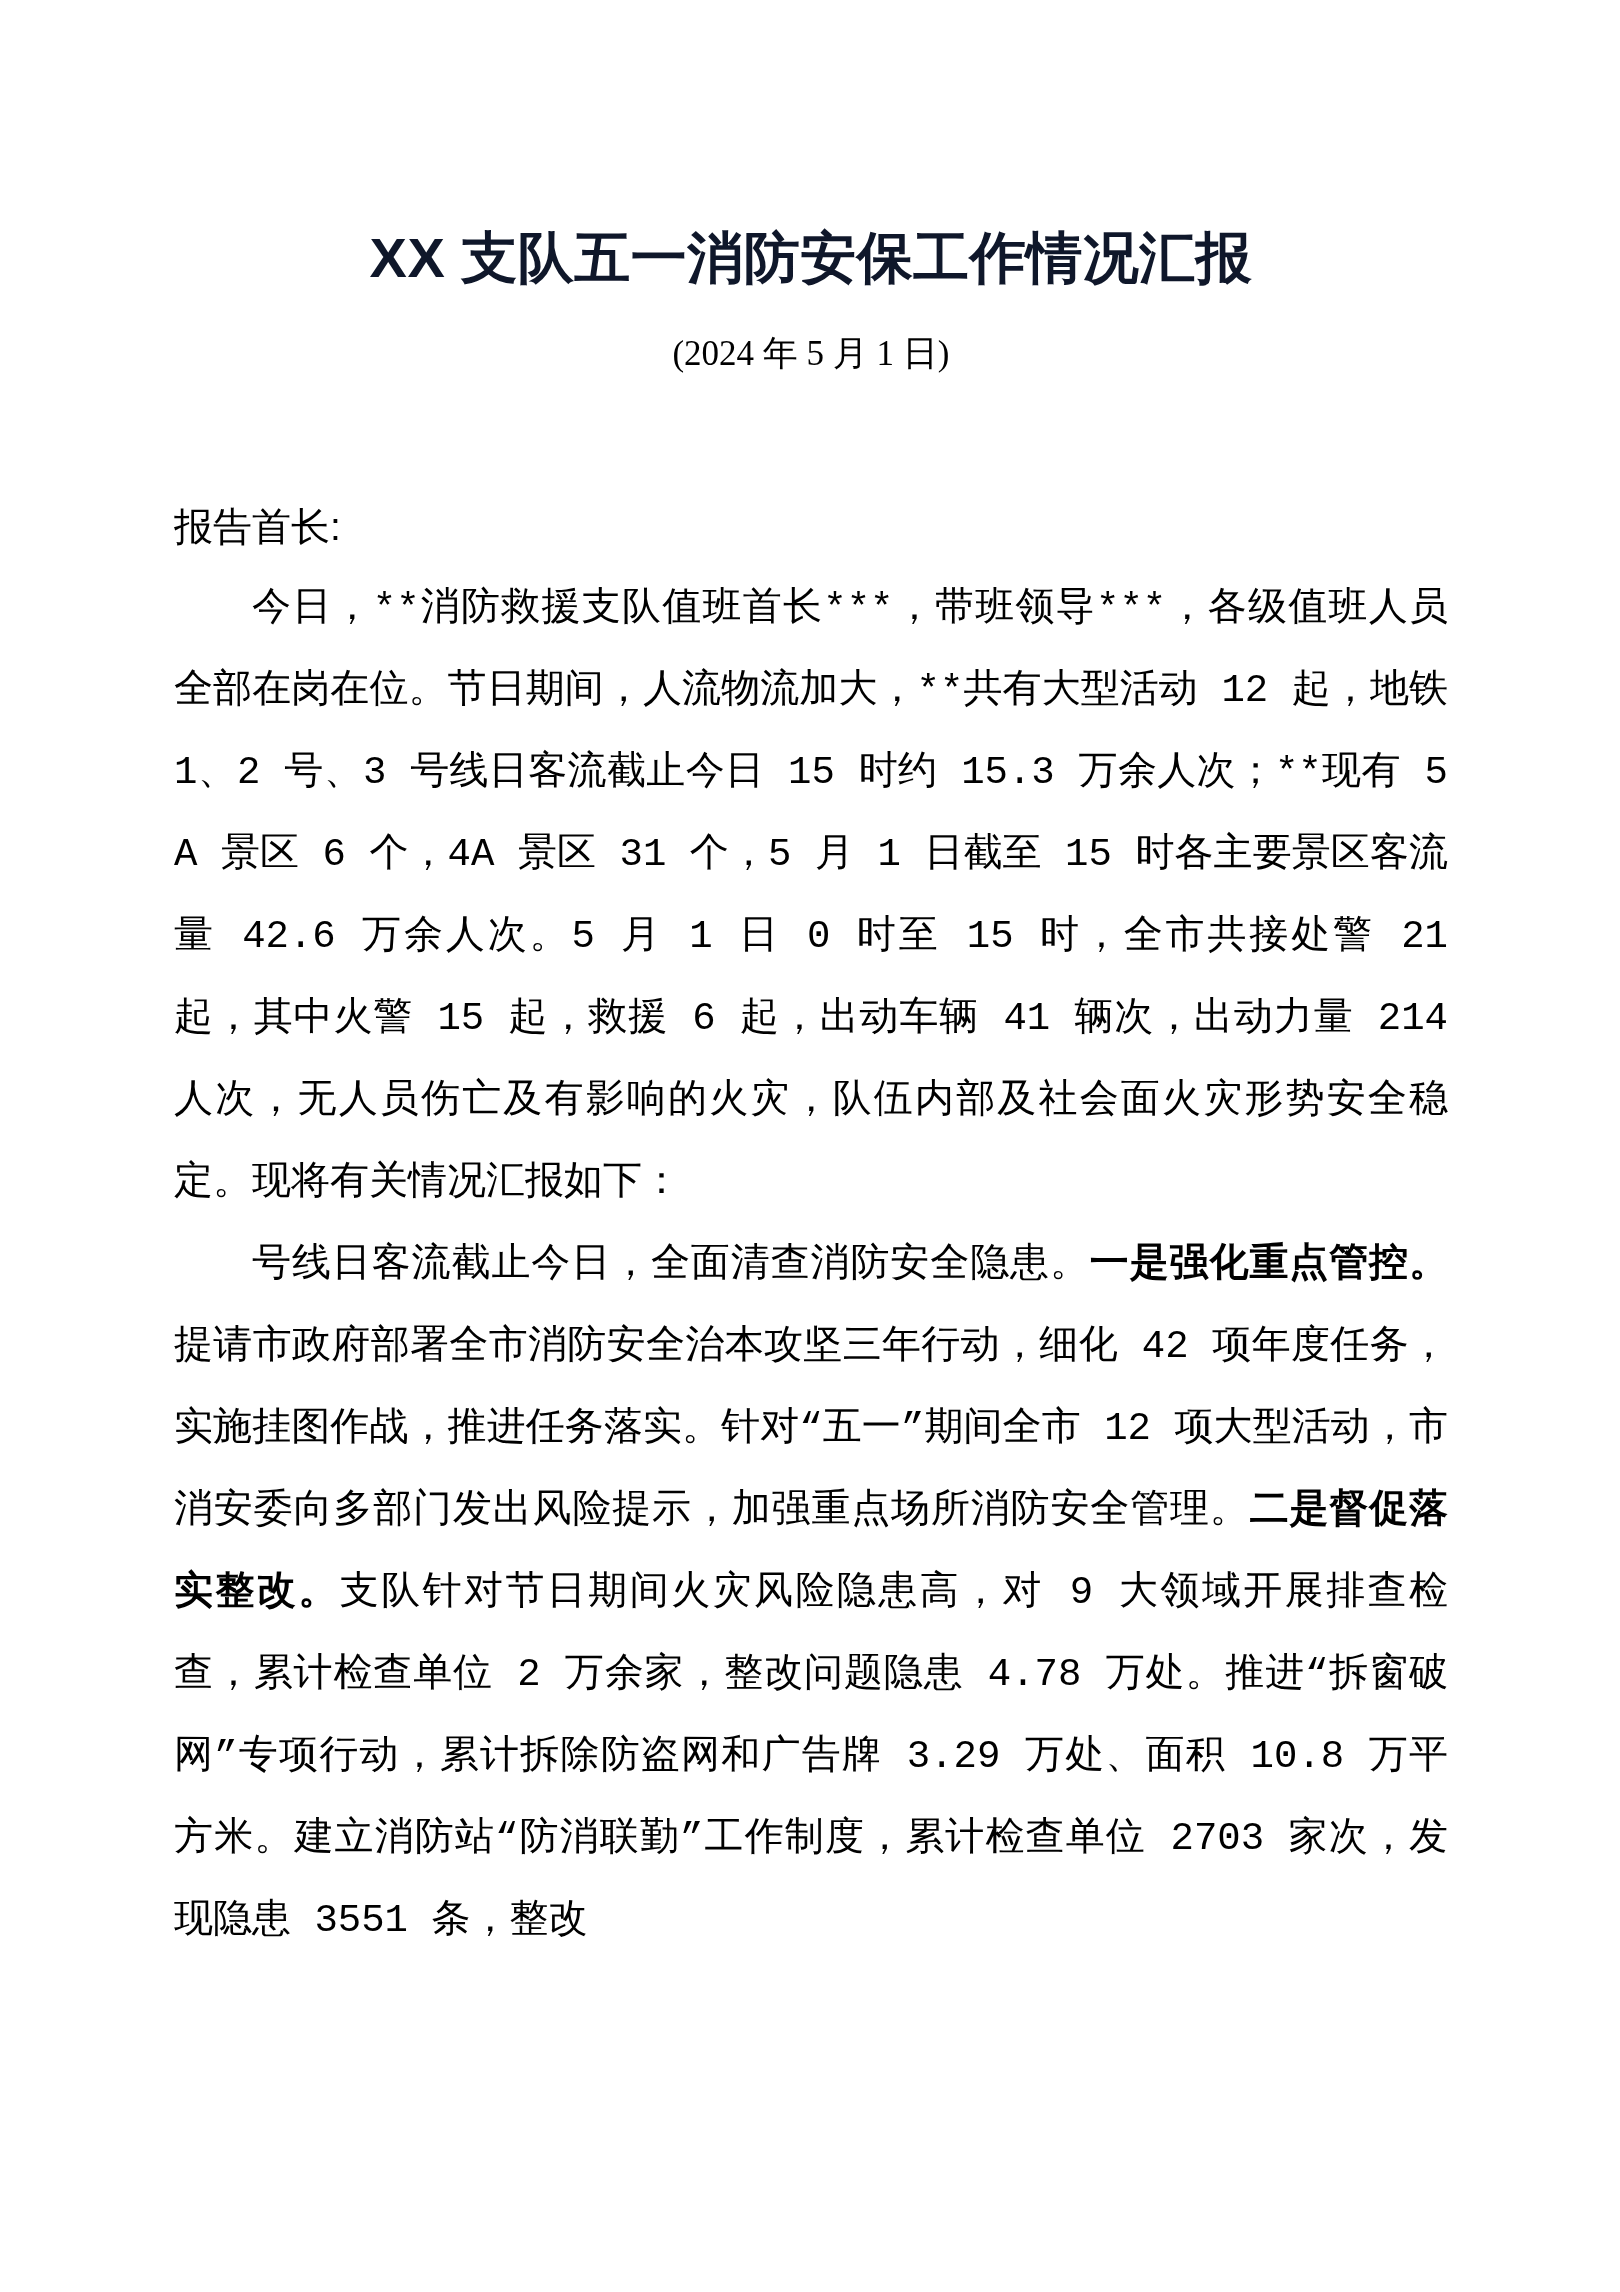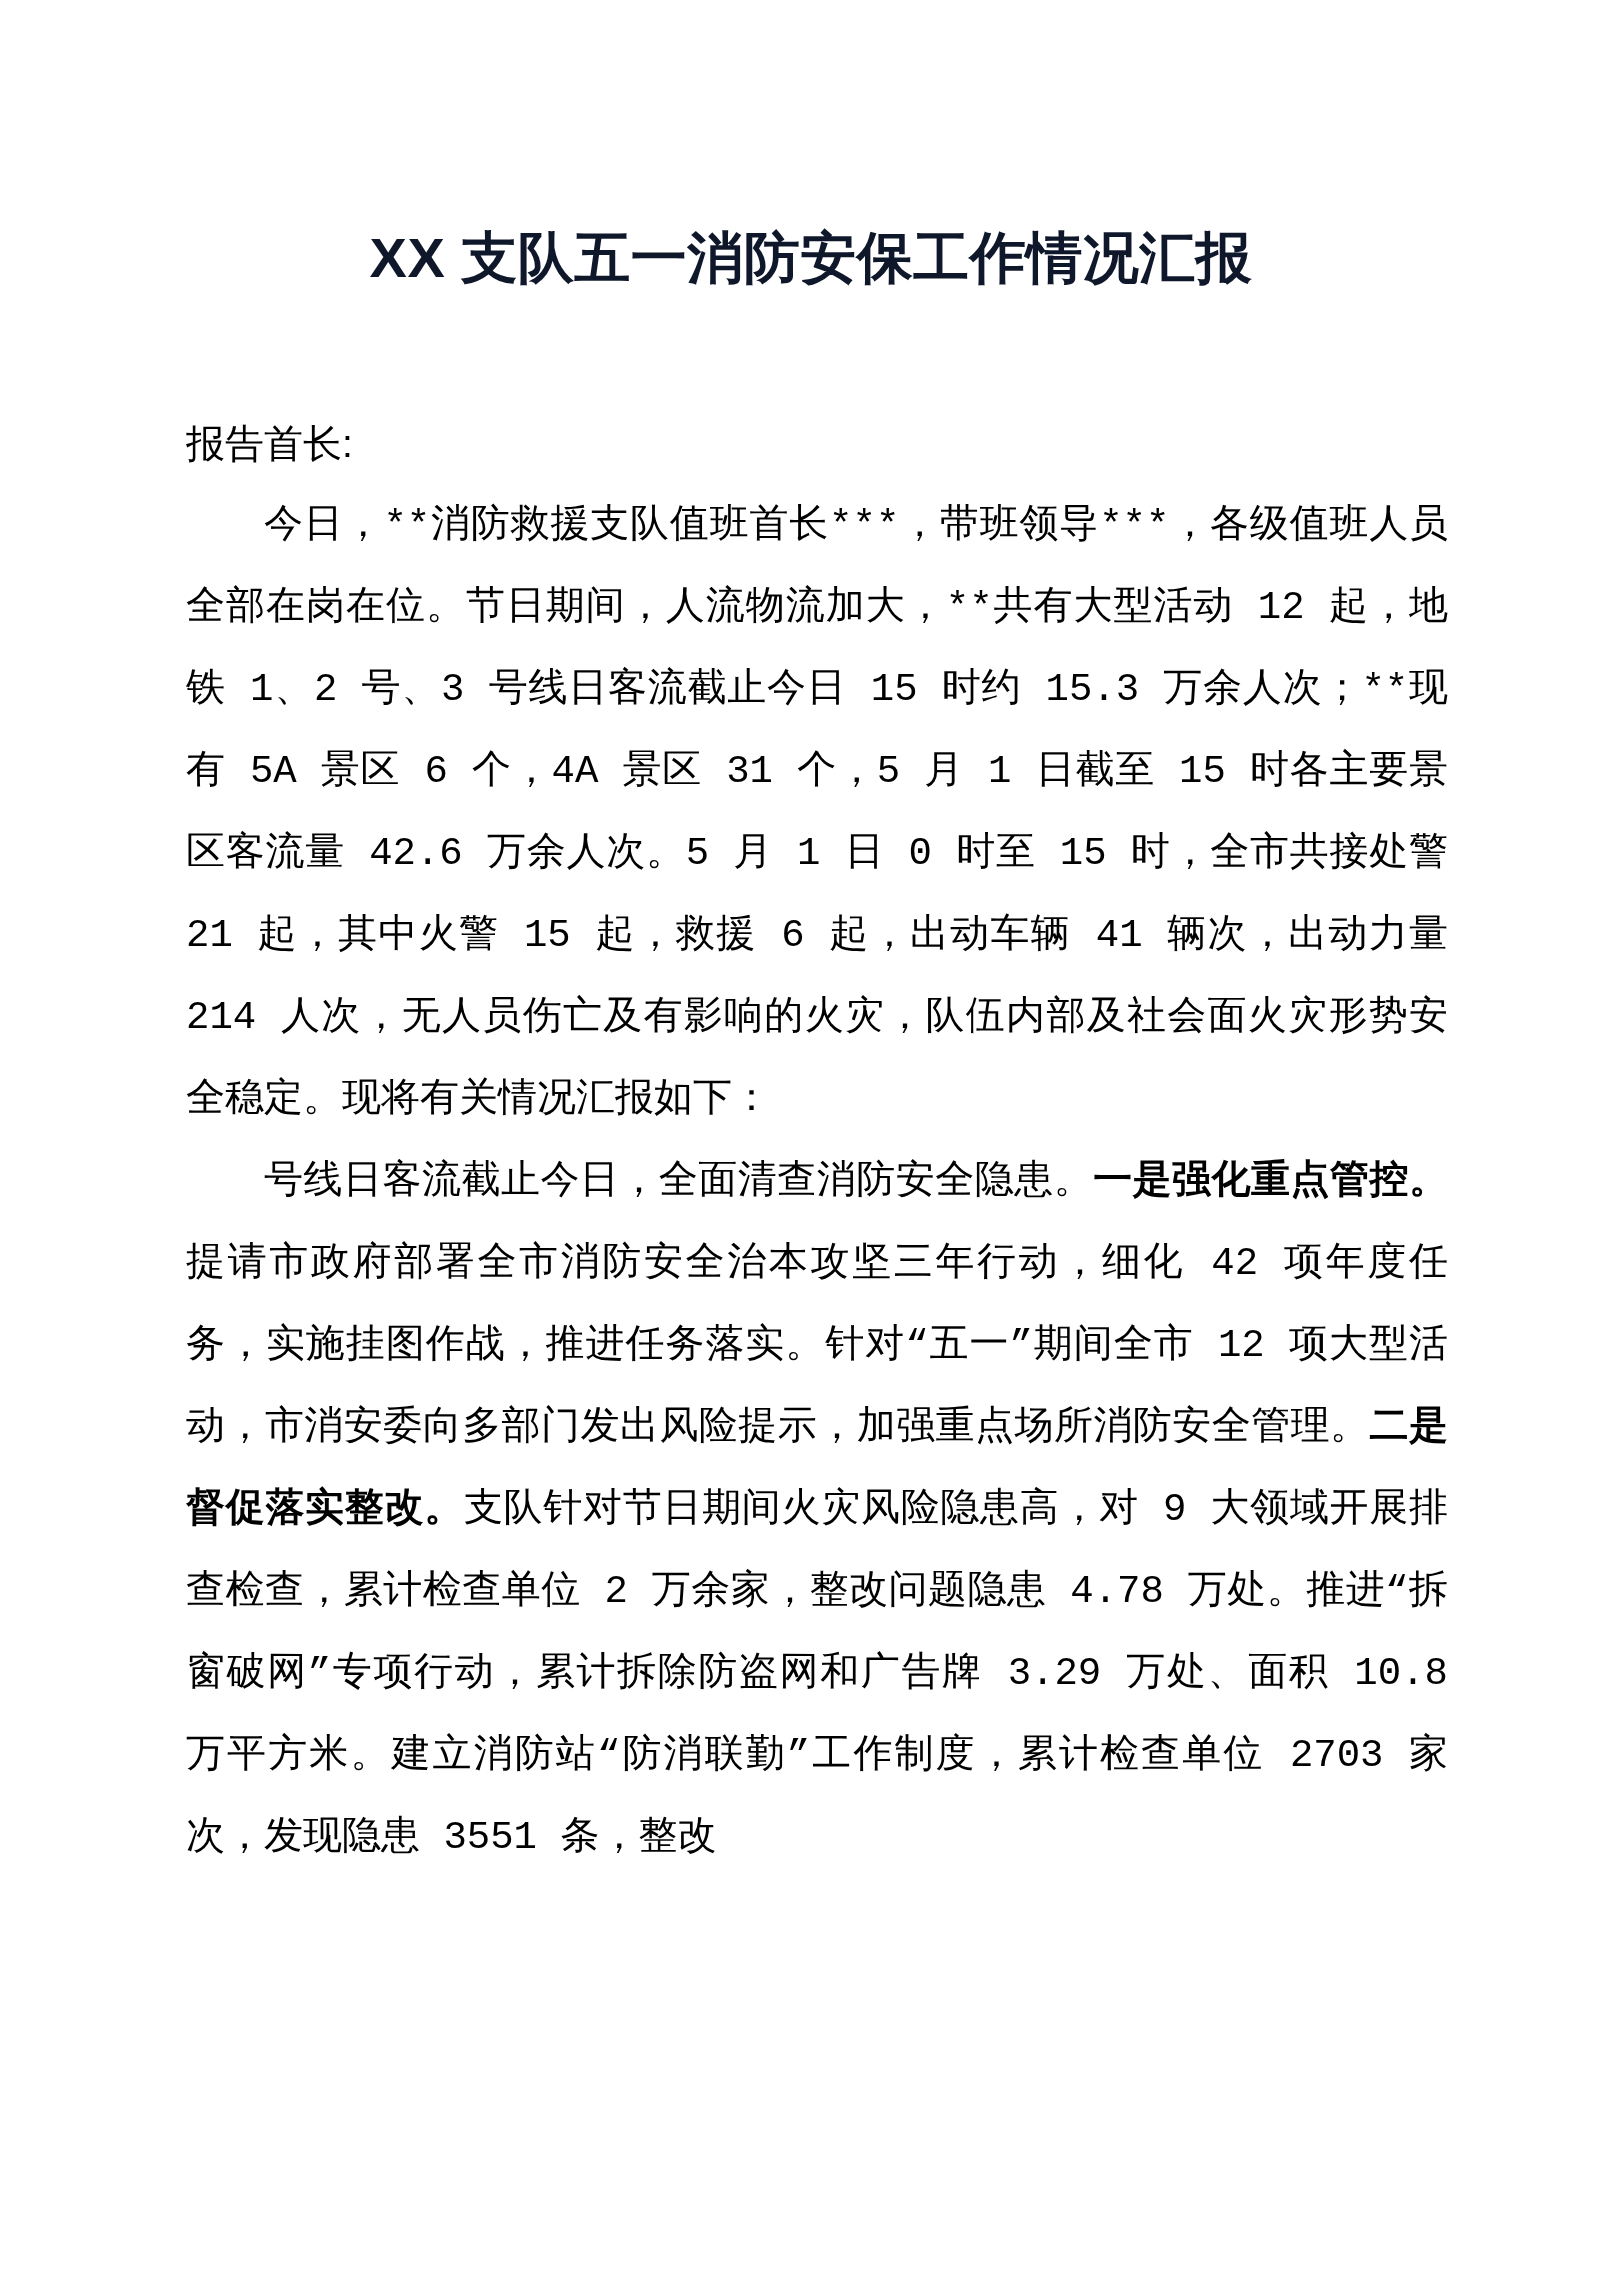--- a/index.html
+++ b/index.html
@@ -38,21 +38,20 @@
   .doc-subtitle {
     margin-top: 21.6px;
     text-align: center;
     font-size: 35px;
     line-height: 1.3;
     color: #000000;
     font-family: "Liberation Serif", "DejaVu Serif", serif;
   }
   .body-block {
     margin-top: 110px;
-    margin-left: 12px;
   }
   p.para {
     margin: 0;
     font-size: 39px;
     line-height: 82px;
     color: #000000;
     text-align: justify;
     text-justify: inter-ideograph;
     font-family: "Liberation Sans", "DejaVu Sans", sans-serif;
     letter-spacing: 0px;
@@ -67,20 +66,21 @@
   }
 </style>
 </head>
 <body>
 
 <div class="page">
   <div class="content">
 
     <h1 class="doc-title">XX 支队五一消防安保工作情况汇报</h1>
 
+    <div class="doc-subtitle">(2024 年 5 月 1 日)</div>
 
     <div class="body-block">
 
       <p class="para">报告首长:</p>
 
       <p class="para indent">
         <span>今日，**消防救援支队值班首长***，带班领导***，各级值班人员全部在岗在位。节日期间，人流物流加大，**共有大型活动 12 起，地铁 1、2 号、3 号线日客流截止今日 15 时约 15.3 万余人次；**现有 5A 景区 6 个，4A 景区 31 个，5 月 1 日截至 15 时各主要景区客流量 42.6 万余人次。5 月 1 日 0 时至 15 时，全市共接处警 21 起，其中火警 15 起，救援 6 起，出动车辆 41 辆次，出动力量 214 人次，无人员伤亡及有影响的火灾，队伍内部及社会面火灾形势安全稳定。现将有关情况汇报如下：</span>
       </p>
 
       <p class="para indent">

